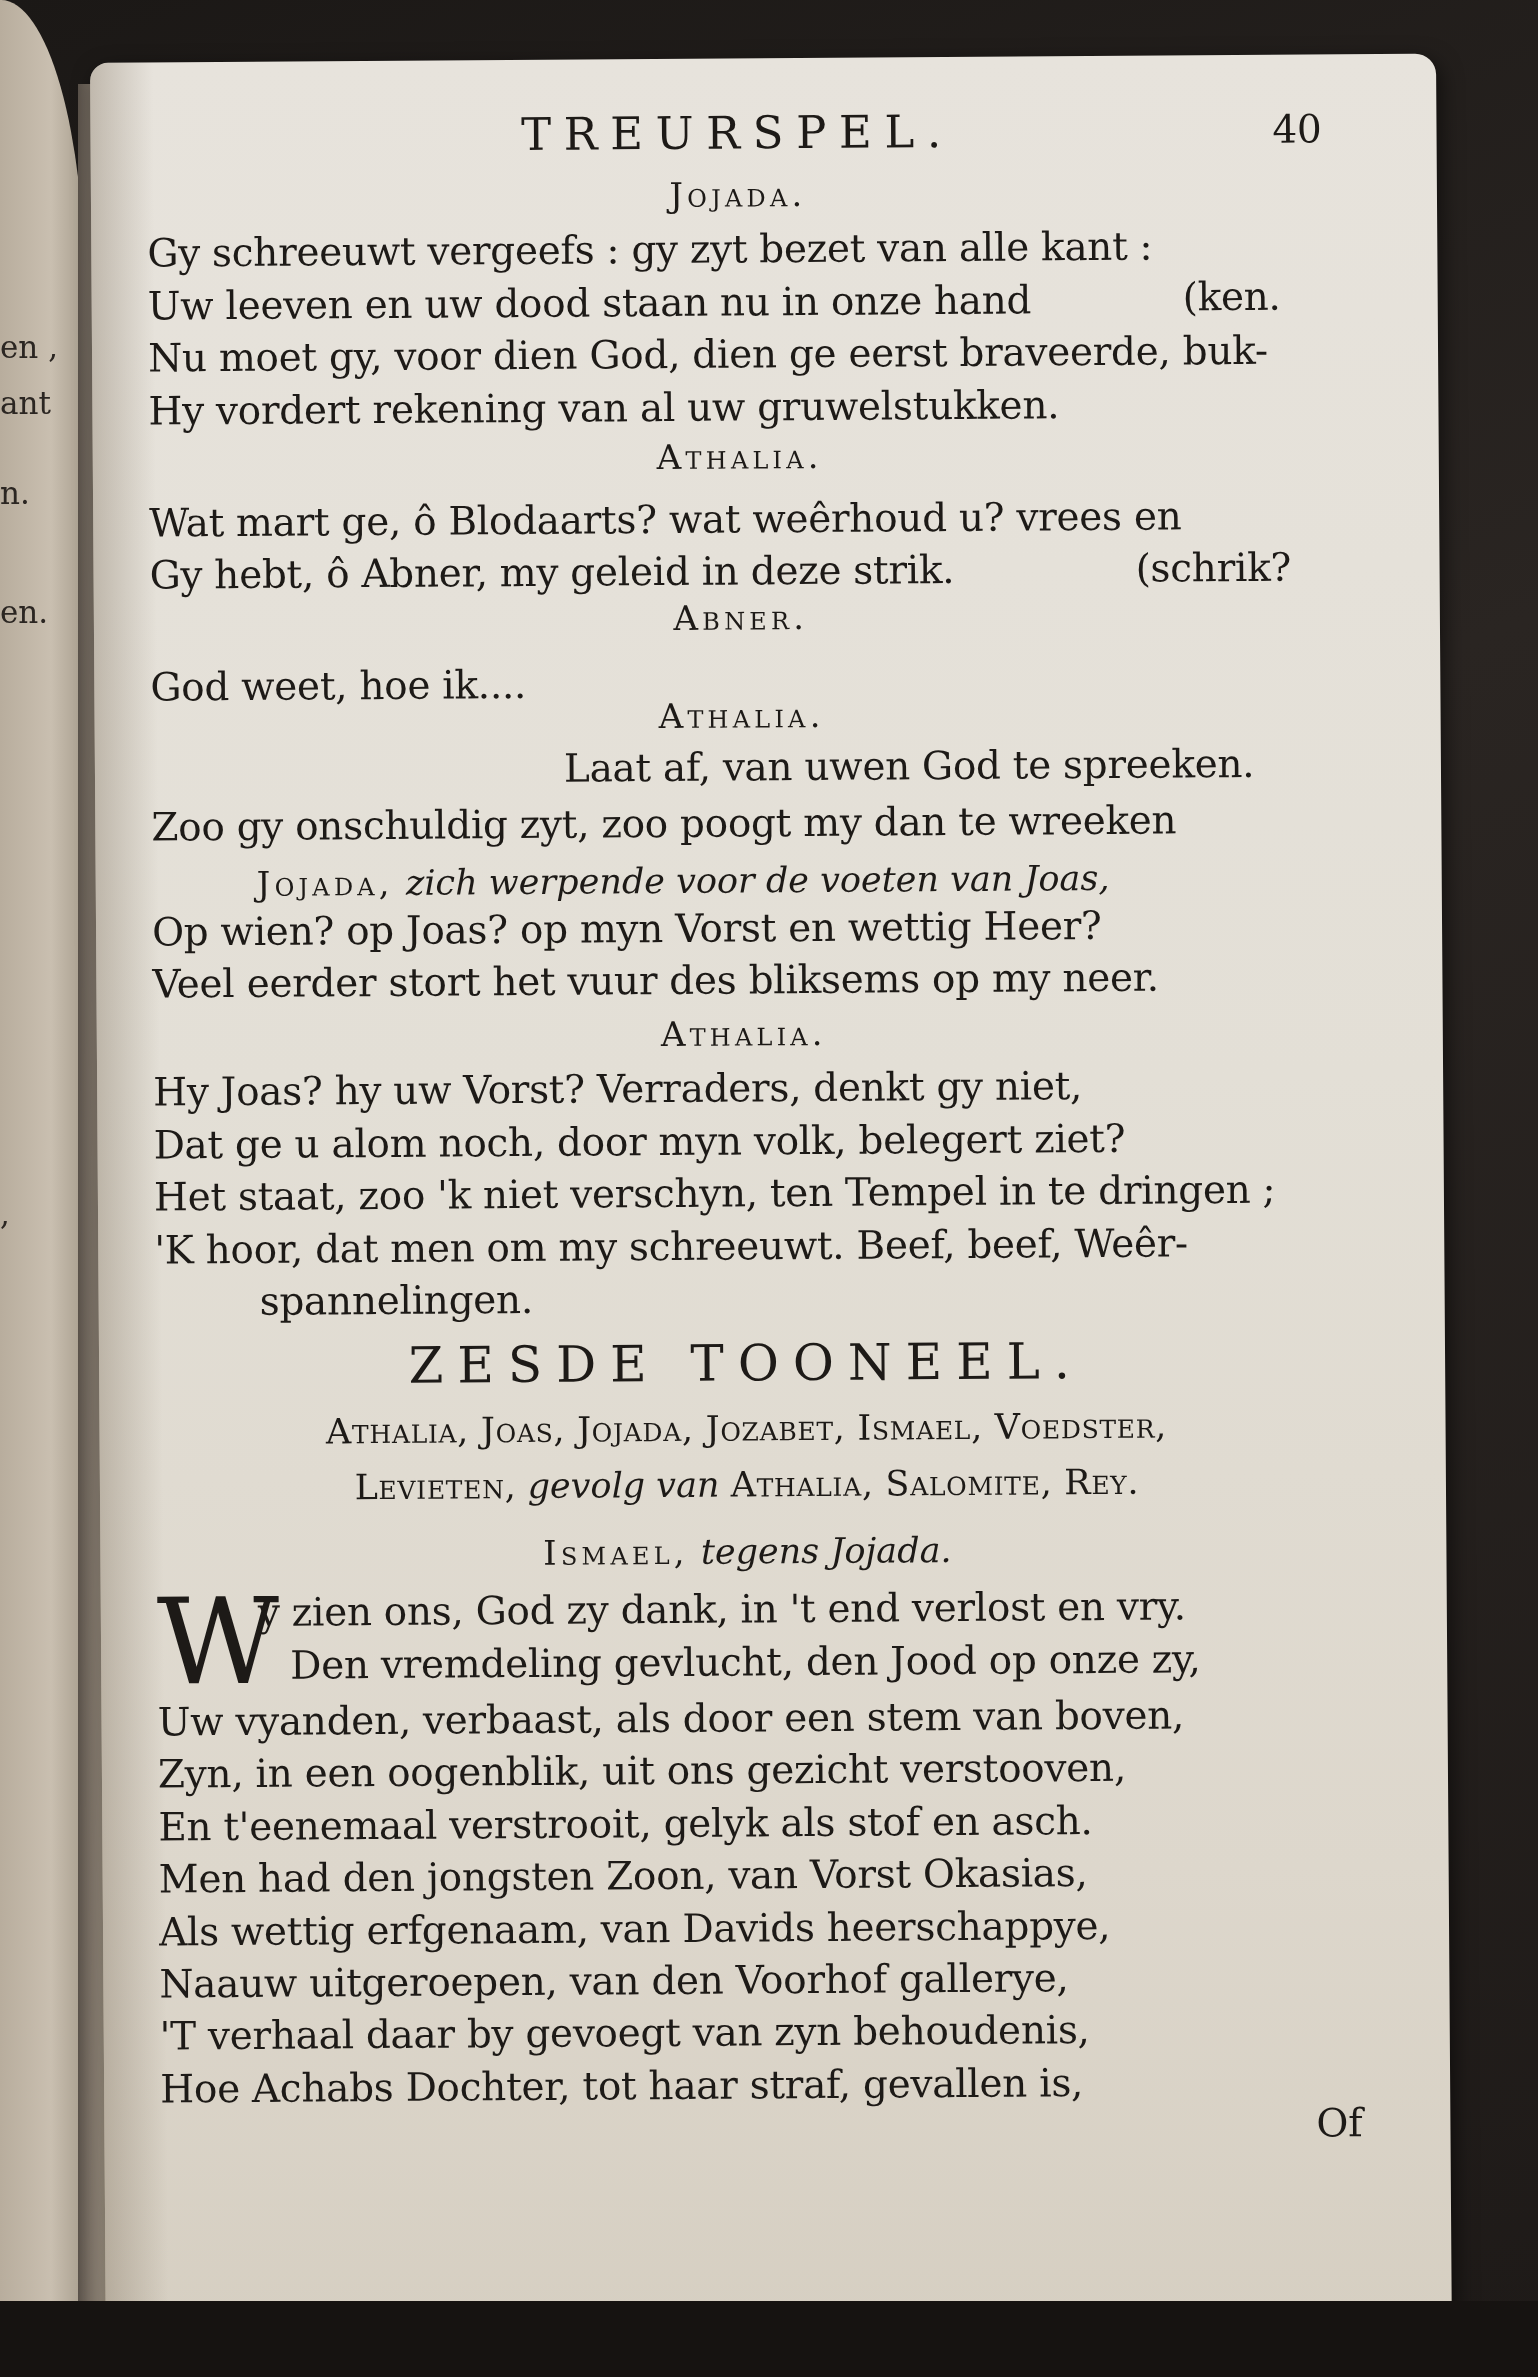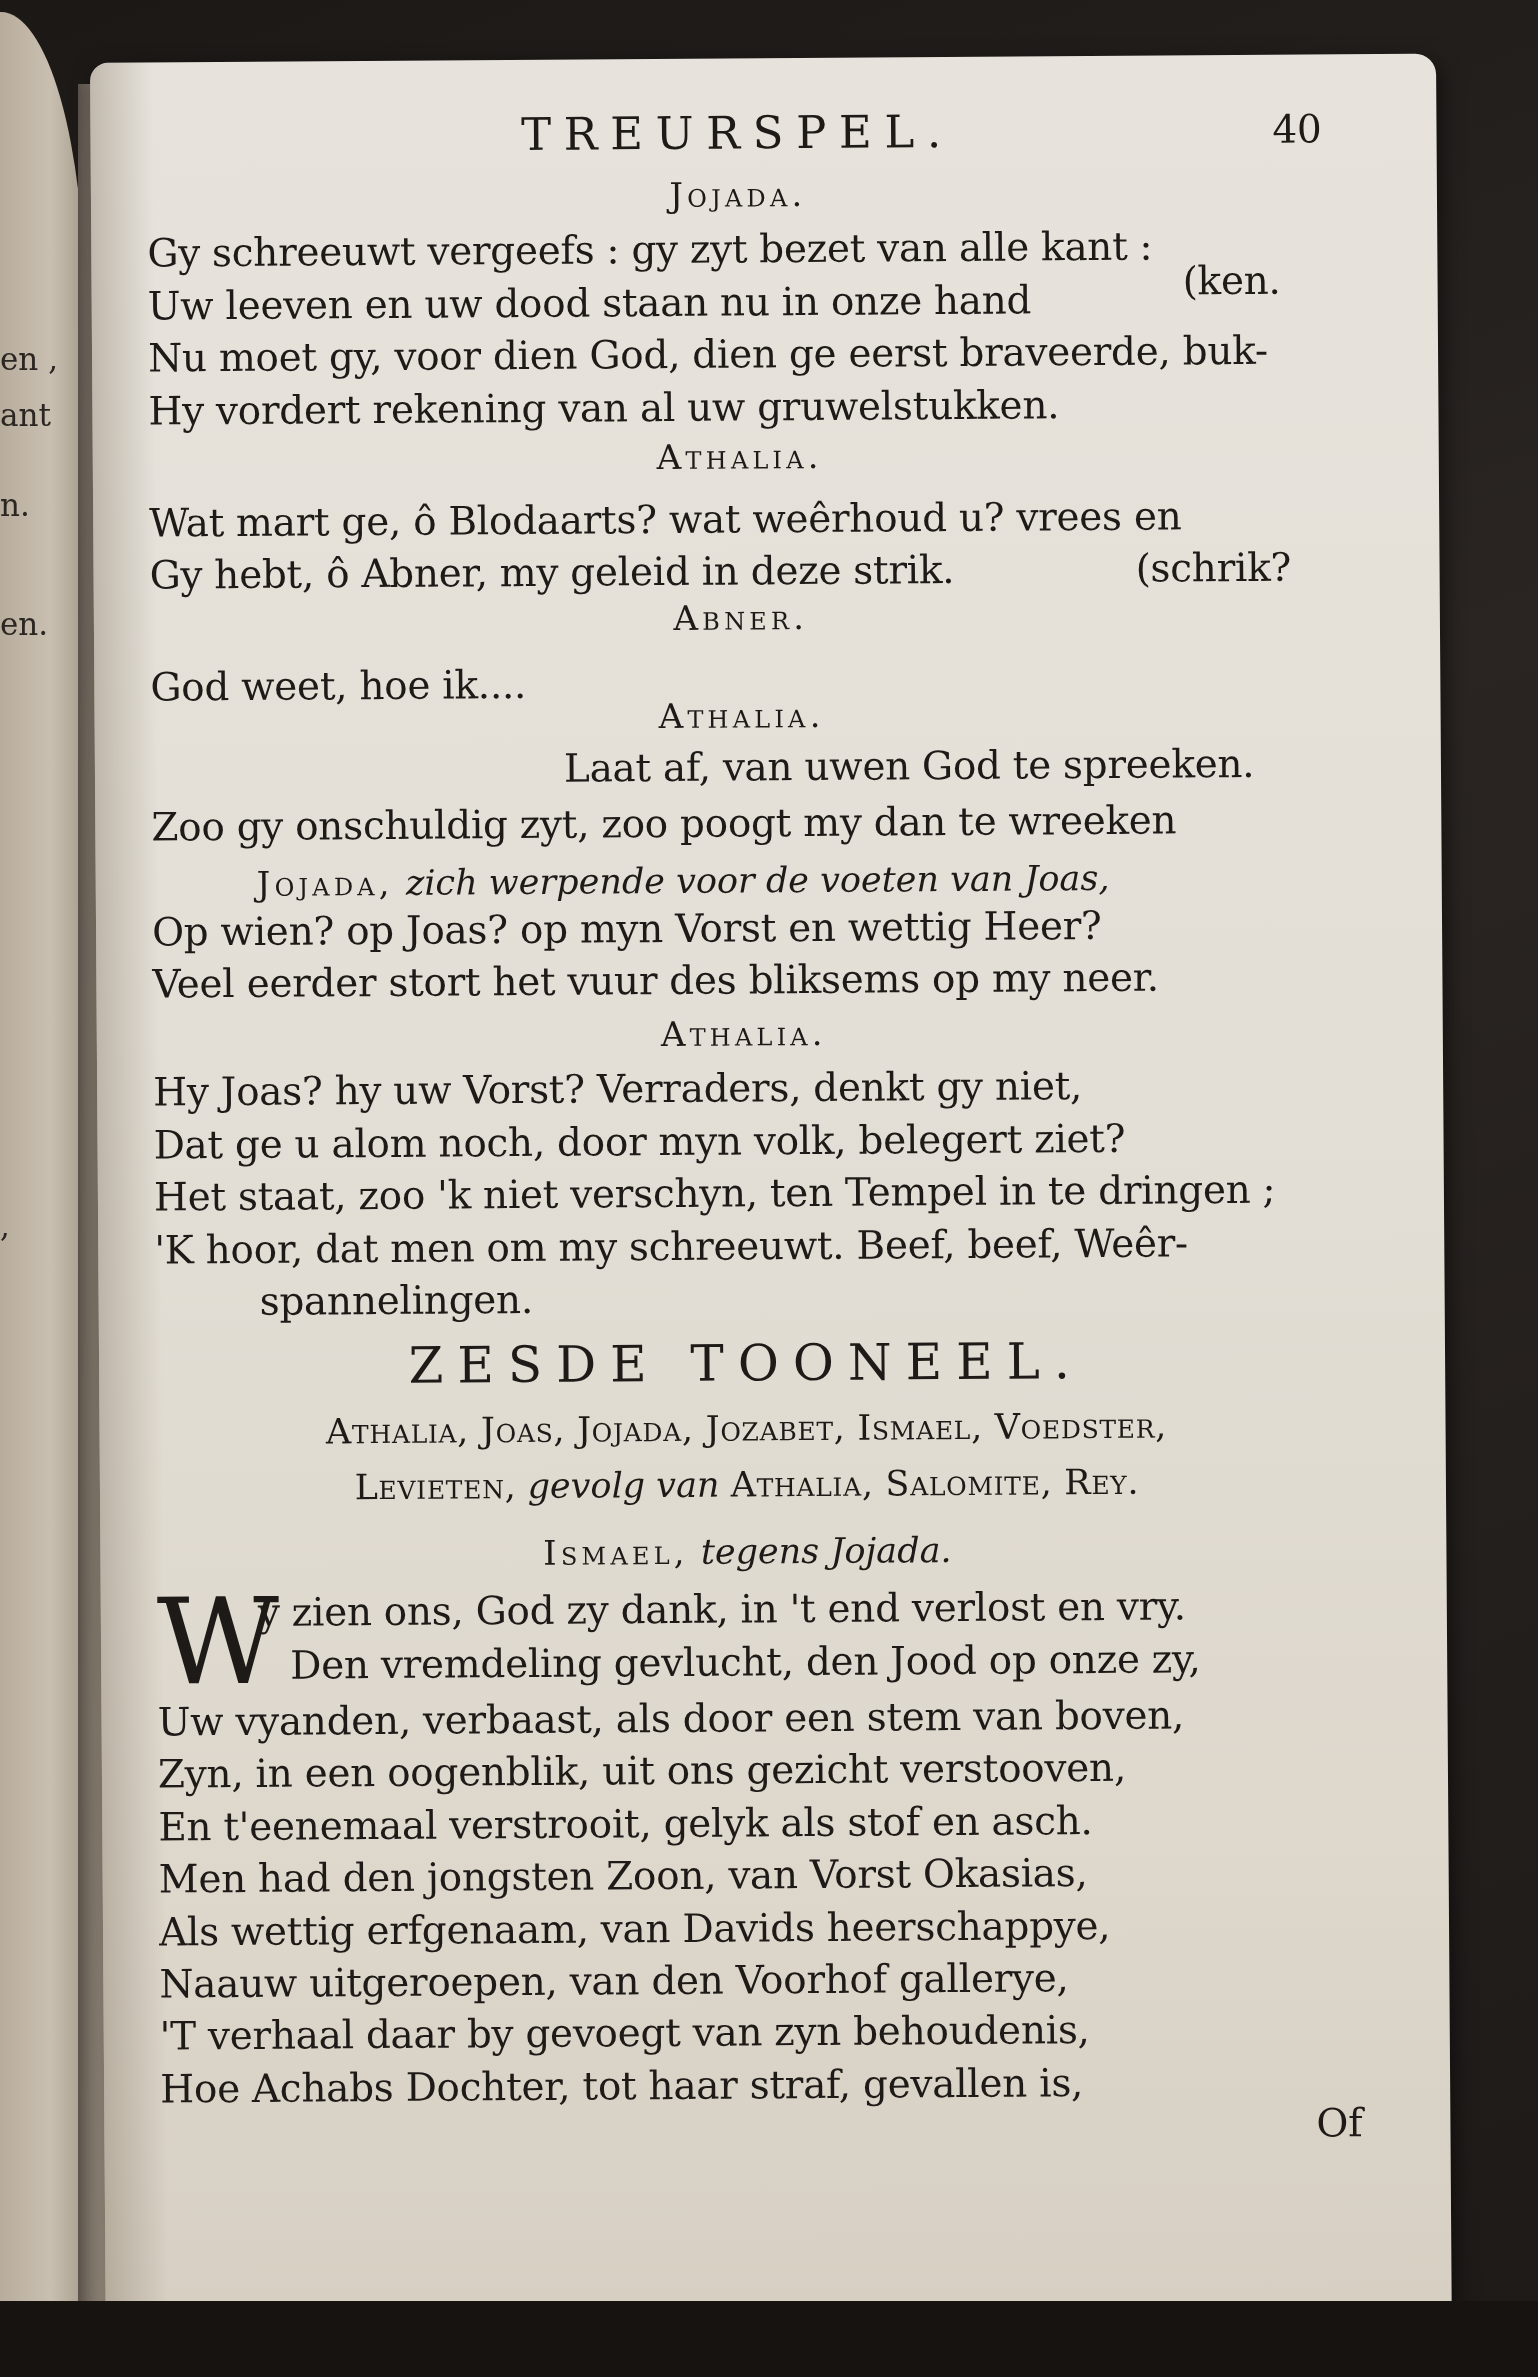--- a/index.html
+++ b/index.html
@@ -3,21 +3,21 @@
 <meta charset="utf-8">
 <style>
   html, body { margin:0; padding:0; }
   body {
     width:1538px; height:2377px; overflow:hidden; position:relative;
     background: linear-gradient(160deg, #1b1816 0%, #2a2522 40%, #1e1a18 100%);
     font-family: "DejaVu Serif", "Liberation Serif", serif;
     color:#1d1a17;
   }
   .left-page {
-    position:absolute; left:0; top:12px; width:85px; height:2346px;
+    position:absolute; left:0; top:0; width:85px; height:2346px;
     background: linear-gradient(90deg, #b8ad9d 0%, #c9bfb0 60%, #a89e8e 100%);
     border-top-right-radius: 84px 294px;
   }
   .left-frag {
     position:absolute; left:0; font-size:31px; color:#2b2622; white-space:nowrap;
   }
   .gutter {
     position:absolute; left:78px; top:84px; width:28px; height:2252px;
     background: linear-gradient(90deg, #5a524a, #8d8275 70%, #a49987);
   }
@@ -66,21 +66,21 @@
 
 <div class="page">
   <div class="text">
 
     <span class="line center running-head" style="top:52px;">TREURSPEL.</span>
     <span class="line folio" style="top:55px; left:1182px;">40</span>
 
     <span class="line center speaker" style="top:119px;">Jojada.</span>
     <span class="line" style="top:171px; left:56px;">Gy schreeuwt vergeefs : gy zyt bezet van alle kant :</span>
     <span class="line" style="top:224px; left:56px;">Uw leeven en uw dood staan nu in onze hand</span>
-    <span class="line" style="top:206px; left:1091px;">(ken.</span>
+    <span class="line" style="top:222px; left:1091px;">(ken.</span>
     <span class="line" style="top:276px; left:56px;">Nu moet gy, voor dien God, dien ge eerst braveerde, buk-</span>
     <span class="line" style="top:329px; left:56px;">Hy vordert rekening van al uw gruwelstukken.</span>
 
     <span class="line center speaker" style="top:381px;">Athalia.</span>
     <span class="line" style="top:441px; left:56px;">Wat mart ge, ô Blodaarts? wat weêrhoud u? vrees en</span>
     <span class="line" style="top:493px; left:56px;">Gy hebt, ô Abner, my geleid in deze strik.</span>
     <span class="line" style="top:493px; left:1042px;">(schrik?</span>
 
     <span class="line center speaker" style="top:542px;">Abner.</span>
     <span class="line" style="top:605px; left:56px;">God weet, hoe ik....</span>

